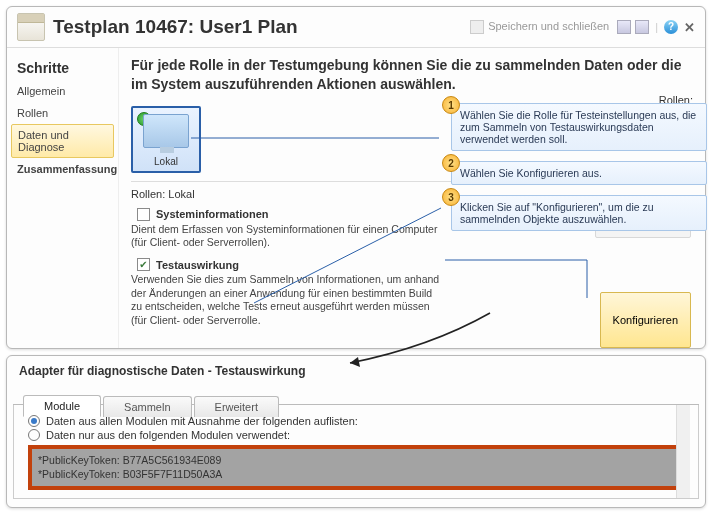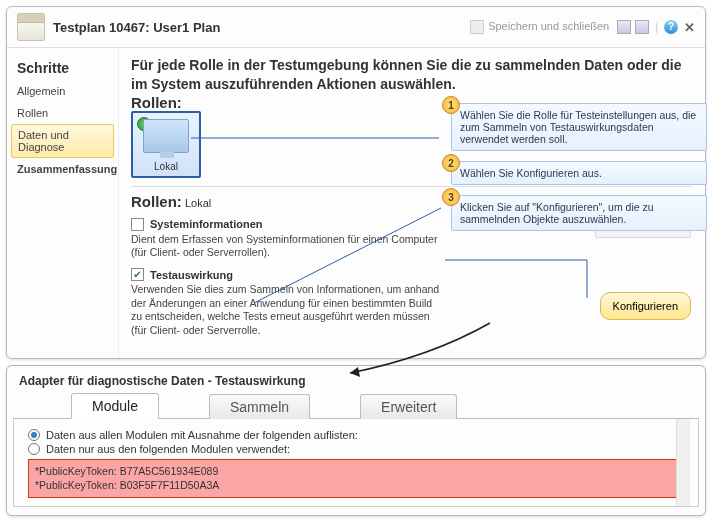--- a/index.html
+++ b/index.html
@@ -4,77 +4,77 @@
 <style>
   * { box-sizing: border-box; margin: 0; padding: 0; }
   body { font-family: "Segoe UI", Tahoma, sans-serif; font-size: 11px; color: #333; background: #fff; width: 712px; }
   
   .panel { border: 1px solid #b8b8b8; border-radius: 6px; margin: 6px; background: #fdfdfd; box-shadow: 0 1px 3px rgba(0,0,0,0.15); }
   
   
   .header { display: flex; align-items: center; padding: 6px 10px; border-bottom: 1px solid #ddd; }
   .header-icon { width: 28px; height: 28px; margin-right: 8px; background: linear-gradient(#fefefe,#e8e4d8); border:1px solid #c8c4b0; border-radius:2px; position:relative; }
   .header-icon::before { content:""; position:absolute; top:0;left:0;right:0;height:8px;background:#d8d0b8;border-bottom:1px solid #c0b898;}
-  .header-title { font-size: 13px; font-weight: bold; color: #333; flex: 0 0 auto; }
+  .header-title { font-size: 19px; font-weight: bold; color: #333; flex: 0 0 auto; }
   .header-spacer { flex: 1; }
   .header-btn { display:inline-flex; align-items:flex-start; color:#999; font-size:11px; margin-right:6px; }
   .header-btn .ic { width:14px;height:14px;margin-right:4px;border:1px solid #ccc;background:#eee;}
   .header-ic { width:14px;height:14px;margin:0 2px;display:inline-block;vertical-align:middle;}
   .disk { background:linear-gradient(#e8e8f8,#c8c8e0);border:1px solid #aab;}
   .help { border-radius:50%;background:linear-gradient(#8bd3f5,#2a8fd8);color:#fff;text-align:center;line-height:14px;font-weight:bold;font-size:10px;}
   .close-x { color:#666;font-weight:bold;font-size:13px;cursor:default;margin-left:4px;}
   
   
   .body { display:flex; }
   .sidebar { width:112px; padding:8px 0; border-right:1px solid #eee;}
   .side-h { font-weight:bold; padding:4px 10px; font-size:14px;}
   .side-i { padding:5px 10px; color:#444; }
   .side-i.sel { background:linear-gradient(#fff8e0,#ffeaa8); border:1px solid #e8c860; border-radius:2px; margin:0 4px; padding:4px 6px;}
   
   .content { flex:1; padding:8px 12px 12px 12px; position:relative;}
   .intro { font-weight:bold; font-size:14px; line-height:1.35; }
-  .lbl { font-weight:bold; font-size:15px; }
+  .lbl { font-weight:normal; font-size:11px;text-align:right; }
   
   .role-row { display:flex; align-items:flex-start; }
   .role-tile { width:70px; border:2px solid #2a5fa8; background:linear-gradient(#eaf3ff,#d0e2f8); padding:4px; text-align:center; border-radius:2px; position:relative;}
   .role-tile .monitor { width:46px;height:34px;margin:2px auto 0;background:linear-gradient(#cfe6fb,#a8c8e8);border:1px solid #7aa3d0;border-radius:2px;position:relative;}
   .role-tile .monitor::after{content:"";position:absolute;bottom:-6px;left:16px;width:14px;height:6px;background:#b8cde0;}
   .role-tile .chk { position:absolute; top:4px; left:4px; width:14px;height:14px;border-radius:50%;background:radial-gradient(#6ad06a,#2a9a2a);border:1px solid #1a7a1a;}
   .role-tile .cap { font-size:10px; margin-top:8px; color:#333;}
   
   .line-sep { border-top:1px solid #ddd; margin:8px 0 6px;}
   
-  .check-row { display:flex; align-items:center; margin:2px 0;}
+  .check-row { display:flex; align-items:center; margin:2px 6px;}
   .cb { width:13px;height:13px;border:1px solid #8a8a8a;background:#fff;margin-right:6px;display:inline-flex;align-items:center;justify-content:center;font-size:10px;color:#3a7a3a;}
   .cb.checked::before{content:"✔";}
   .opt-title { font-weight:bold;}
   .opt-desc { color:#444; font-size:10.5px; line-height:1.3; margin:2px 0 8px 0; max-width:310px;}
   
-  .cfg-btn { position:absolute; right:14px; top:244px; padding:7px 12px; font-size:11px; background:linear-gradient(#fff6d8,#ffe690); border:1px solid #d8b850; border-radius:10px;}
+  .cfg-btn { position:absolute; right:14px; top:244px; padding:21px 12px; font-size:11px; background:linear-gradient(#fff6d8,#ffe690); border:1px solid #d8b850; border-radius:2px;}
   .cfg-ghost { position:absolute; right:14px; top:170px; width:96px; height:20px; border:1px solid #d8d8d8; border-radius:2px; background:#f4f4f4;}
   
   
   .callouts { position:absolute; top:96px; right:-2px; width:256px;}
   .callout { background:linear-gradient(#f4f9ff,#e6f0fc); border:1px solid #a8c6e8; border-radius:2px; padding:5px 8px 5px 8px; margin-bottom:10px; font-size:10.5px; color:#2a3a55; position:relative;}
   .badge { position:absolute; left:-10px; top:-8px; width:18px;height:18px;border-radius:50%;background:radial-gradient(#ffe28a,#f8b030);border:1px solid #c88810;color:#5a3a00;font-weight:bold;font-size:10px;text-align:center;line-height:17px;}
   
   
   svg.connectors { position:absolute; top:0; left:0; pointer-events:none;}
   
   
   .panel2 { margin-top:2px;}
   .p2-title { font-weight:bold; font-size:12px; padding:8px 12px 4px;}
   .tabs { display:flex; padding:0 10px; border-bottom:1px solid #bbb; align-items:flex-end;}
-  .tab { padding:4px 20px; font-size:14px; border:1px solid #bbb; border-bottom:none; background:linear-gradient(#fafafa,#e8e8e8); margin-right:2px; border-radius:3px 3px 0 0; position:relative; top:1px; color:#555;margin-left:48px;}
+  .tab { padding:4px 20px; font-size:11px; border:1px solid #bbb; border-bottom:none; background:linear-gradient(#fafafa,#e8e8e8); margin-right:2px; border-radius:3px 3px 0 0; position:relative; top:13px; color:#555;}
   .tab.active { background:#fff; color:#222; border-bottom:1px solid #fff;}
   .tab-body { padding:8px 14px; border-top:none;}
   .radio-row { display:flex; align-items:center; margin:2px 0;}
   .radio { width:12px;height:12px;border:1px solid #777;border-radius:50%;margin-right:6px;display:inline-flex;align-items:center;justify-content:center;}
   .radio.sel::before{content:"";width:6px;height:6px;border-radius:50%;background:#3a7ac8;}
-  .token-box { border:1px solid #c2410c; background:#fca5a5; padding:4px 6px; margin-top:4px; font-size:10.5px; line-height:1.4;}
+  .token-box { border:4px solid #c2410c; background:#a3a3a3; padding:4px 6px; margin-top:4px; font-size:10.5px; line-height:1.4;}
   .scroll-hint { position:absolute; right:8px; width:14px; background:#f0f0f0; border-left:1px solid #ddd;}
   .p2-inner { position:relative; margin:0 6px 8px; border:1px solid #ccc; border-top:none; }
   .p2-inner .scroll-hint { top:0; bottom:0;}
   
   
   .arrow-wrap { position:relative; height:0;}
 </style>
 </head>
 <body>
 

